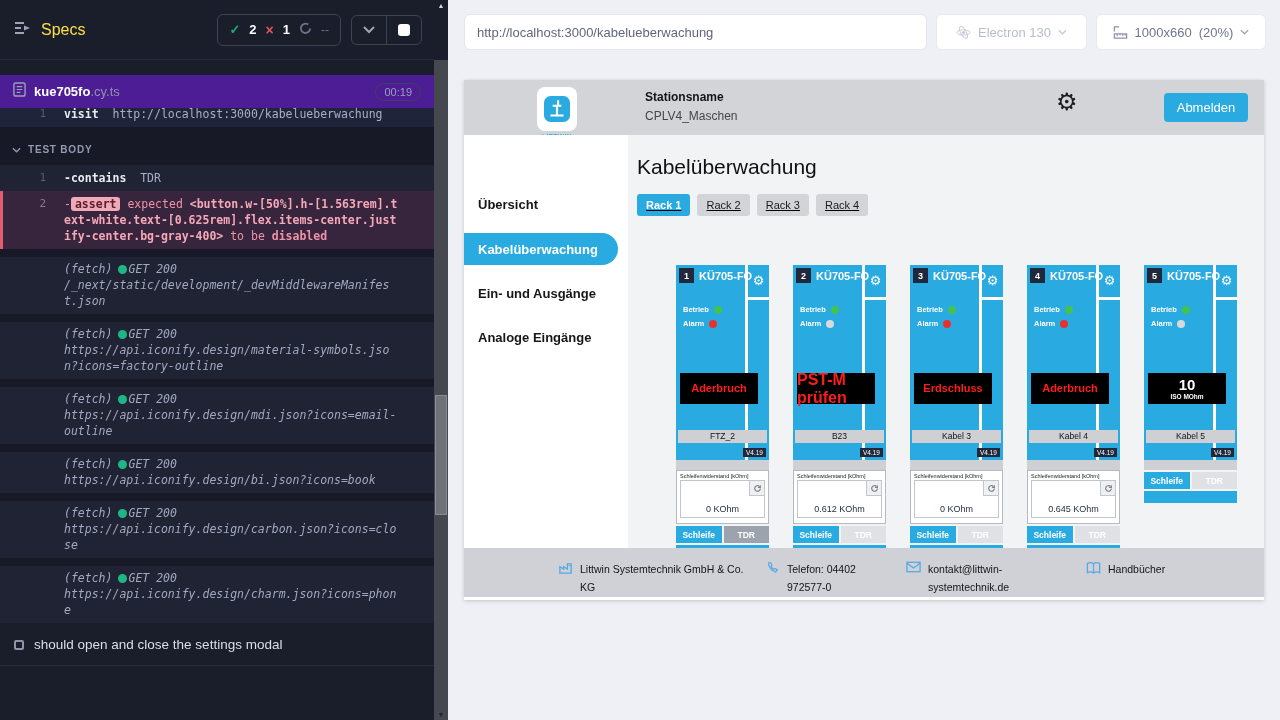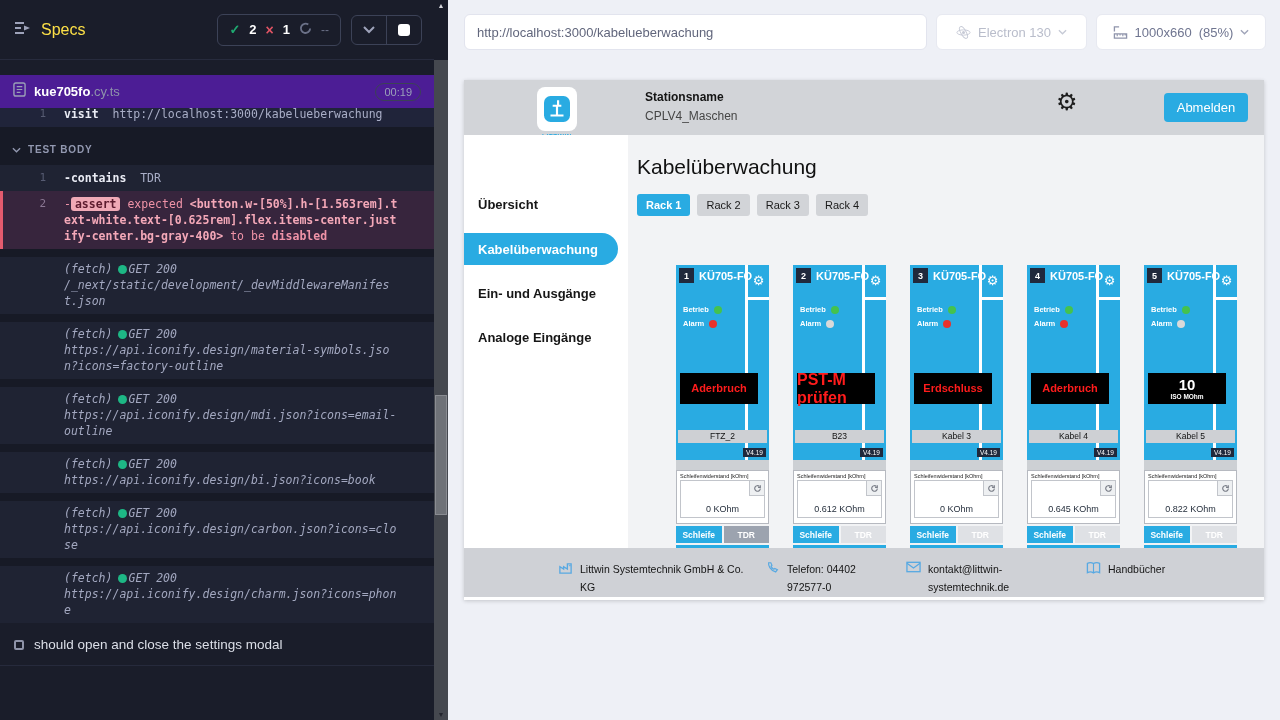--- a/index.html
+++ b/index.html
@@ -76,21 +76,21 @@
   #station .val { font-size:12px; color:#454545; margin-top:5px; }
   #gear-app { position:absolute; left:592px; top:10px; font-size:24px; color:#1d1d1d; cursor:pointer; line-height:1; }
   #logout { position:absolute; right:16px; top:13px; width:84px; height:29px; background:#29abe2; border:none; border-radius:4px; color:#fff; font-size:13px; font-family:"Liberation Sans",sans-serif; }
 
   #sidebar { position:absolute; left:0; top:55px; width:164px; height:465px; background:#fff; }
   .nav-item { position:absolute; left:14px; font-size:13px; font-weight:bold; color:#161616; }
   .nav-pill { position:absolute; left:0; top:98px; width:154px; height:32px; background:#29abe2; border-radius:0 16px 16px 0; color:#fff; font-size:13px; font-weight:bold; display:flex; align-items:center; padding-left:14px; }
 
   #appmain { position:absolute; left:164px; top:55px; width:636px; height:413px; background:#f2f3f5; }
   #apptitle { position:absolute; left:9px; top:20px; font-size:21px; color:#111; font-weight:normal; }
-  #racks { position:absolute; left:9px; top:59px; display:flex; gap:7px; }
+  #racks { position:absolute; left:9px; top:59px; display:flex; gap:7px;text-decoration:underline; }
   .rack { padding:5px 9px; font-size:11px; border-radius:3px; background:#d2d4d8; color:#1a1a1a; cursor:pointer; }
   .rack.active { background:#29abe2; color:#fff; font-weight:bold; }
 
   #panels { position:absolute; left:48px; top:130px; width:588px; height:283px; overflow:hidden; display:flex; gap:24px; }
   .panel { width:93px; flex:none; }
   .p-blue { position:relative; height:195px; background:#29abe2; }
   .p-strip { position:absolute; right:0; top:0; bottom:0; width:24px; border-left:3px solid #fff; }
   .p-gear { display:block; height:35px; border-bottom:3px solid #fff; color:#fff; font-size:13px; text-align:center; line-height:32px; cursor:pointer; }
   .p-head { display:flex; align-items:center; padding:3px 0 0 3px; }
   .p-num { width:15px; height:15px; background:#20293c; color:#fff; font-size:9px; font-weight:bold; display:flex; align-items:center; justify-content:center; flex:none; }
@@ -252,21 +252,21 @@
           <path d="M1 1l4 4 4-4" stroke="#c6cad6" stroke-width="1.5" fill="none"></path>
         </svg>
     </div>
     <div class="tb-btn" id="viewport-btn">
       <svg width="15" height="15" viewBox="0 0 16 16">
           <path d="M1.5 9.5h13v4.5h-13z" fill="none" stroke="#8f94ab" stroke-width="1.4"></path>
           <path d="M4.5 9.5v2.6M7.5 9.5v1.8M10.5 9.5v2.6M13 9.5v1.8" stroke="#8f94ab" stroke-width="1.2"></path>
           <path d="M1.5 7V2h5" fill="none" stroke="#8f94ab" stroke-width="1.4"></path>
         </svg>
       <span>1000x660</span>
-      <span>(85%)</span>
+      <span>(20%)</span>
       <svg width="9" height="6" viewBox="0 0 10 6">
           <path d="M1 1l4 4 4-4" stroke="#9fa4b8" stroke-width="1.5" fill="none"></path>
         </svg>
     </div>
   </div>
 
   <div id="appframe">
     <div id="apphead">
       <div id="station">
         <div class="lbl">Stationsname</div>
@@ -509,32 +509,20 @@
                 </div>
             </div>
             <div class="p-status">
               <div class="p-status-main" style="color: rgb(255, 255, 255); font-size: 15px;">10</div>
               <div class="p-status-sub">ISO MOhm</div>
             </div>
             <div class="p-cable">Kabel 5</div>
             <div class="p-ver">V4.19</div>
           </div>
           <div class="p-div"></div>
-          <div class="p-white">
-            <div class="p-res-label">Schleifenwiderstand [kOhm]</div>
-            <div class="p-input">
-              <button class="p-refresh">
-                  <svg width="9" height="9" viewBox="0 0 16 16">
-                    <path d="M13 8a5 5 0 1 1-1.6-3.7" stroke="#7a7e88" stroke-width="2" fill="none"></path>
-                    <path d="M13 2v4h-4" stroke="#7a7e88" stroke-width="2" fill="none"></path>
-                  </svg>
-                </button>
-              <div class="p-value">0.822 KOhm</div>
-            </div>
-          </div>
           <div class="p-btns">
             <button class="p-schleife">Schleife</button>
             <button class="p-tdr" style="background: rgb(223, 225, 229);">TDR</button>
           </div>
           <div class="p-foot"></div>
         </div>
 
       </div>
     </div>
 

